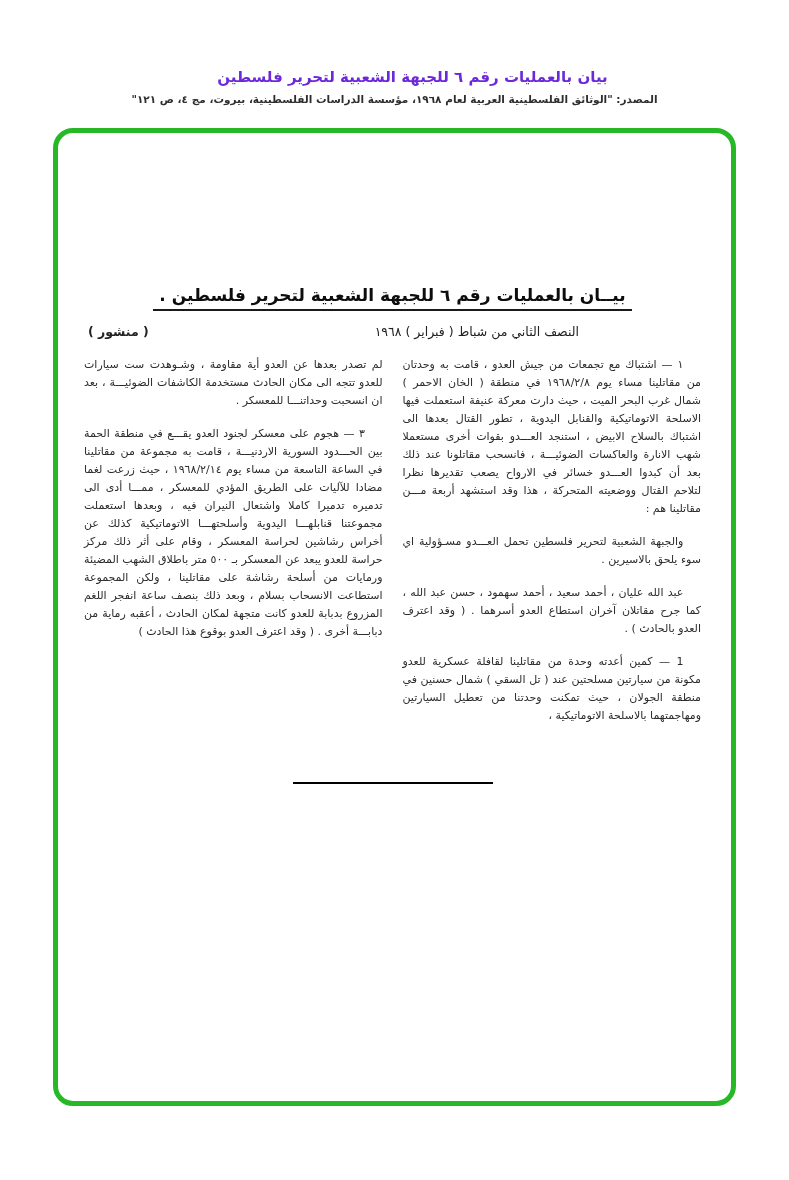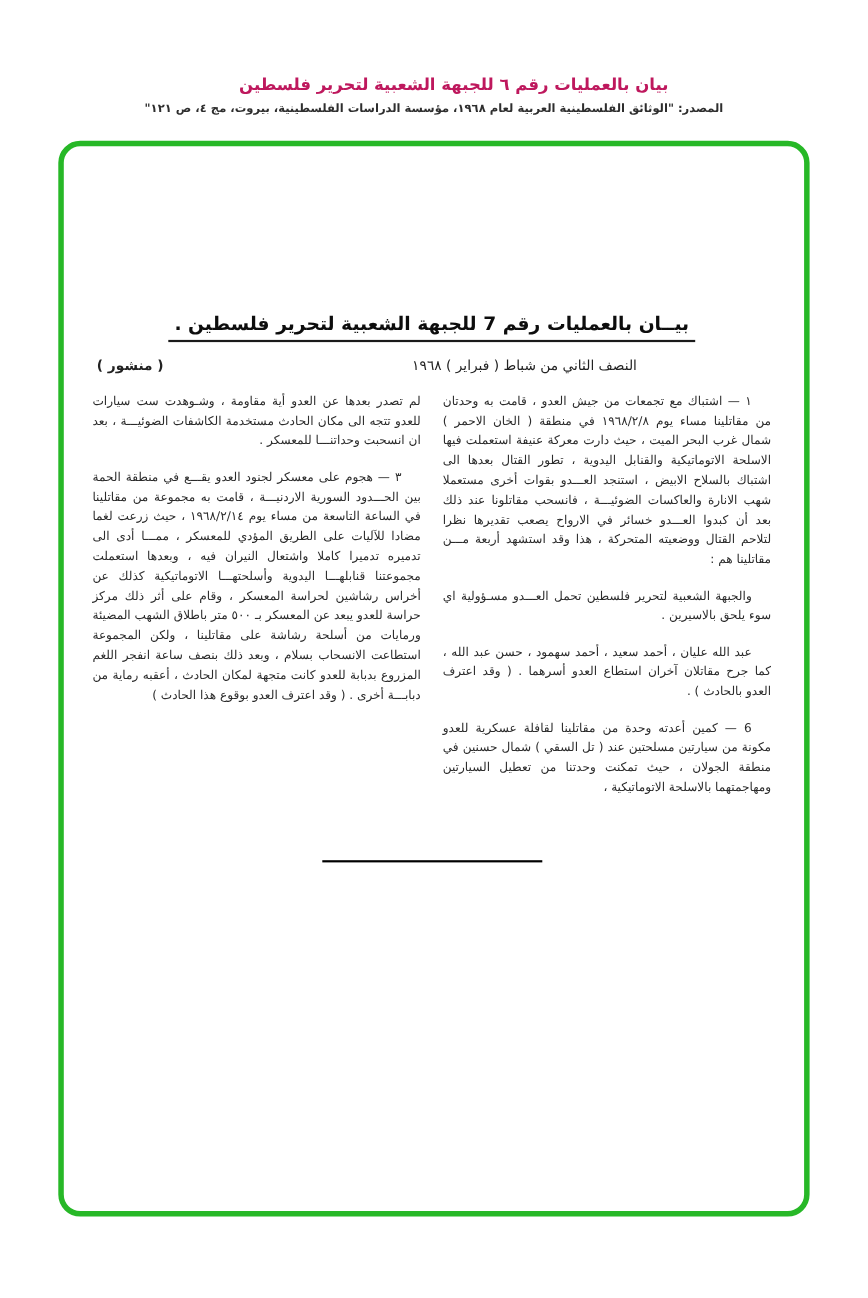--- a/index.html
+++ b/index.html
@@ -22,21 +22,21 @@
     position: absolute;
     top: 68px;
     left: 0;
     right: 0;
     text-align: center;
     direction: rtl;
   }
   .hdr-title {
     font-size: 15px;
     font-weight: bold;
-    color: #be185d;
+    color: #6d28d9;
     letter-spacing: 0.2px;
     margin-left: 36px;
   }
   .hdr-source {
     margin-top: 7px;
     font-size: 10.5px;
     font-weight: bold;
     color: #2e2e2e;
   }
 
@@ -116,35 +116,35 @@
 
   <div class="hdr">
     <div class="hdr-title">بيان بالعمليات رقم ٦ للجبهة الشعبية لتحرير فلسطين</div>
     <div class="hdr-source">المصدر: "الوثائق الفلسطينية العربية لعام ١٩٦٨، مؤسسة الدراسات الفلسطينية، بيروت، مج ٤، ص ١٢١"</div>
   </div>
 
   <div class="scan-frame">
     <div class="doc">
 
       <div class="doc-title-wrap">
-        <span class="doc-title">بيــان بالعمليات رقم 7 للجبهة الشعبية لتحرير فلسطين .</span>
+        <span class="doc-title">بيــان بالعمليات رقم ٦ للجبهة الشعبية لتحرير فلسطين .</span>
       </div>
 
       <div class="doc-subrow">
         <span class="doc-date">النصف الثاني من شباط ( فبراير ) ١٩٦٨</span>
         <span class="doc-pub">( منشور )</span>
       </div>
 
       <div class="cols">
 
         <div class="col col-right">
           <p>١ — اشتباك مع تجمعات من جيش العدو ، قامت به وحدتان من مقاتلينا مساء يوم ١٩٦٨/٢/٨ في منطقة ( الخان الاحمر ) شمال غرب البحر الميت ، حيث دارت معركة عنيفة استعملت فيها الاسلحة الاتوماتيكية والقنابل اليدوية ، تطور القتال بعدها الى اشتباك بالسلاح الابيض ، استنجد العـــدو بقوات أخرى مستعملا شهب الانارة والعاكسات الضوئيـــة ، فانسحب مقاتلونا عند ذلك بعد أن كبدوا العـــدو خسائر في الارواح يصعب تقديرها نظرا لتلاحم القتال ووضعيته المتحركة ، هذا وقد استشهد أربعة مـــن مقاتلينا هم :</p>
           <p>والجبهة الشعبية لتحرير فلسطين تحمل العـــدو مسـؤولية اي سوء يلحق بالاسيرين .</p>
           <p>عبد الله عليان ، أحمد سعيد ، أحمد سهمود ، حسن عبد الله ، كما جرح مقاتلان آخران استطاع العدو أسرهما . ( وقد اعترف العدو بالحادث ) .</p>
-          <p>6 — كمين أعدته وحدة من مقاتلينا لقافلة عسكرية للعدو مكونة من سيارتين مسلحتين عند ( تل السقي ) شمال حسنين في منطقة الجولان ، حيث تمكنت وحدتنا من تعطيل السيارتين ومهاجمتهما بالاسلحة الاتوماتيكية ،</p>
+          <p>1 — كمين أعدته وحدة من مقاتلينا لقافلة عسكرية للعدو مكونة من سيارتين مسلحتين عند ( تل السقي ) شمال حسنين في منطقة الجولان ، حيث تمكنت وحدتنا من تعطيل السيارتين ومهاجمتهما بالاسلحة الاتوماتيكية ،</p>
         </div>
 
         <div class="col col-left">
           <p class="no-indent">لم تصدر بعدها عن العدو أية مقاومة ، وشـوهدت ست سيارات للعدو تتجه الى مكان الحادث مستخدمة الكاشفات الضوئيـــة ، بعد ان انسحبت وحداتنـــا للمعسكر .</p>
           <p>٣ — هجوم على معسكر لجنود العدو يقـــع في منطقة الحمة بين الحـــدود السورية الاردنيـــة ، قامت به مجموعة من مقاتلينا في الساعة التاسعة من مساء يوم ١٩٦٨/٢/١٤ ، حيث زرعت لغما مضادا للآليات على الطريق المؤدي للمعسكر ، ممـــا أدى الى تدميره تدميرا كاملا واشتعال النيران فيه ، وبعدها استعملت مجموعتنا قنابلهـــا اليدوية وأسلحتهـــا الاتوماتيكية كذلك عن أخراس رشاشين لحراسة المعسكر ، وقام على أثر ذلك مركز حراسة للعدو يبعد عن المعسكر بـ ٥٠٠ متر باطلاق الشهب المضيئة ورمايات من أسلحة رشاشة على مقاتلينا ، ولكن المجموعة استطاعت الانسحاب بسلام ، وبعد ذلك بنصف ساعة انفجر اللغم المزروع بدبابة للعدو كانت متجهة لمكان الحادث ، أعقبه رماية من دبابـــة أخرى . ( وقد اعترف العدو بوقوع هذا الحادث )</p>
         </div>
 
       </div>
 
       <div class="bottom-rule"></div>

